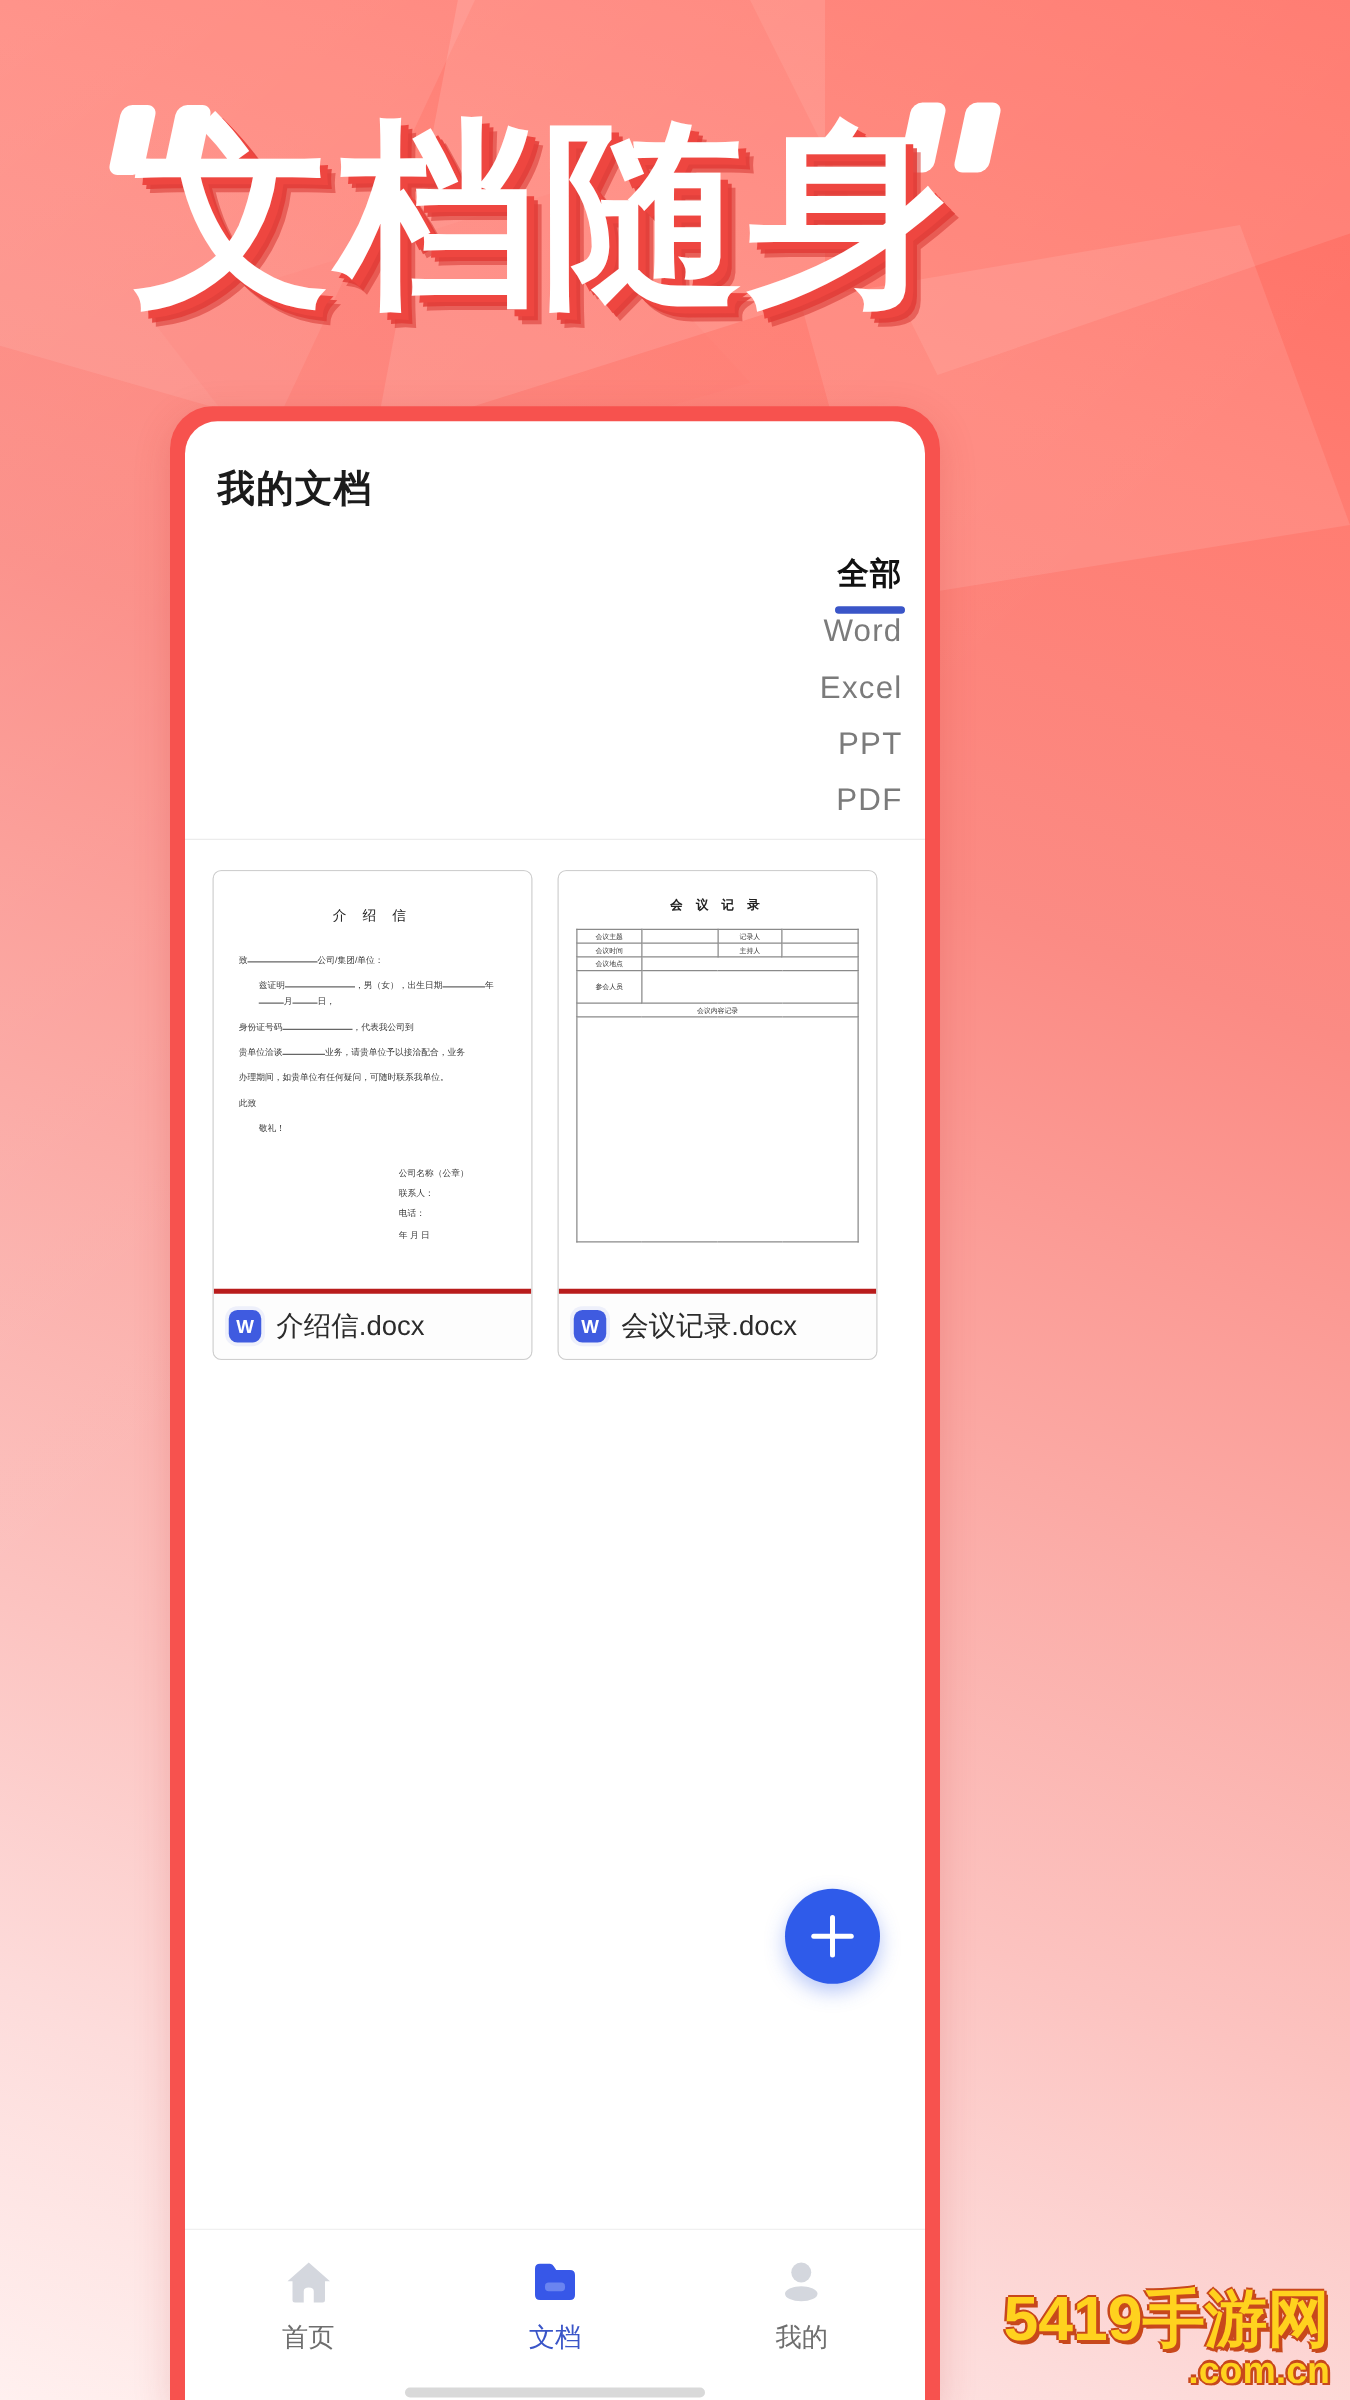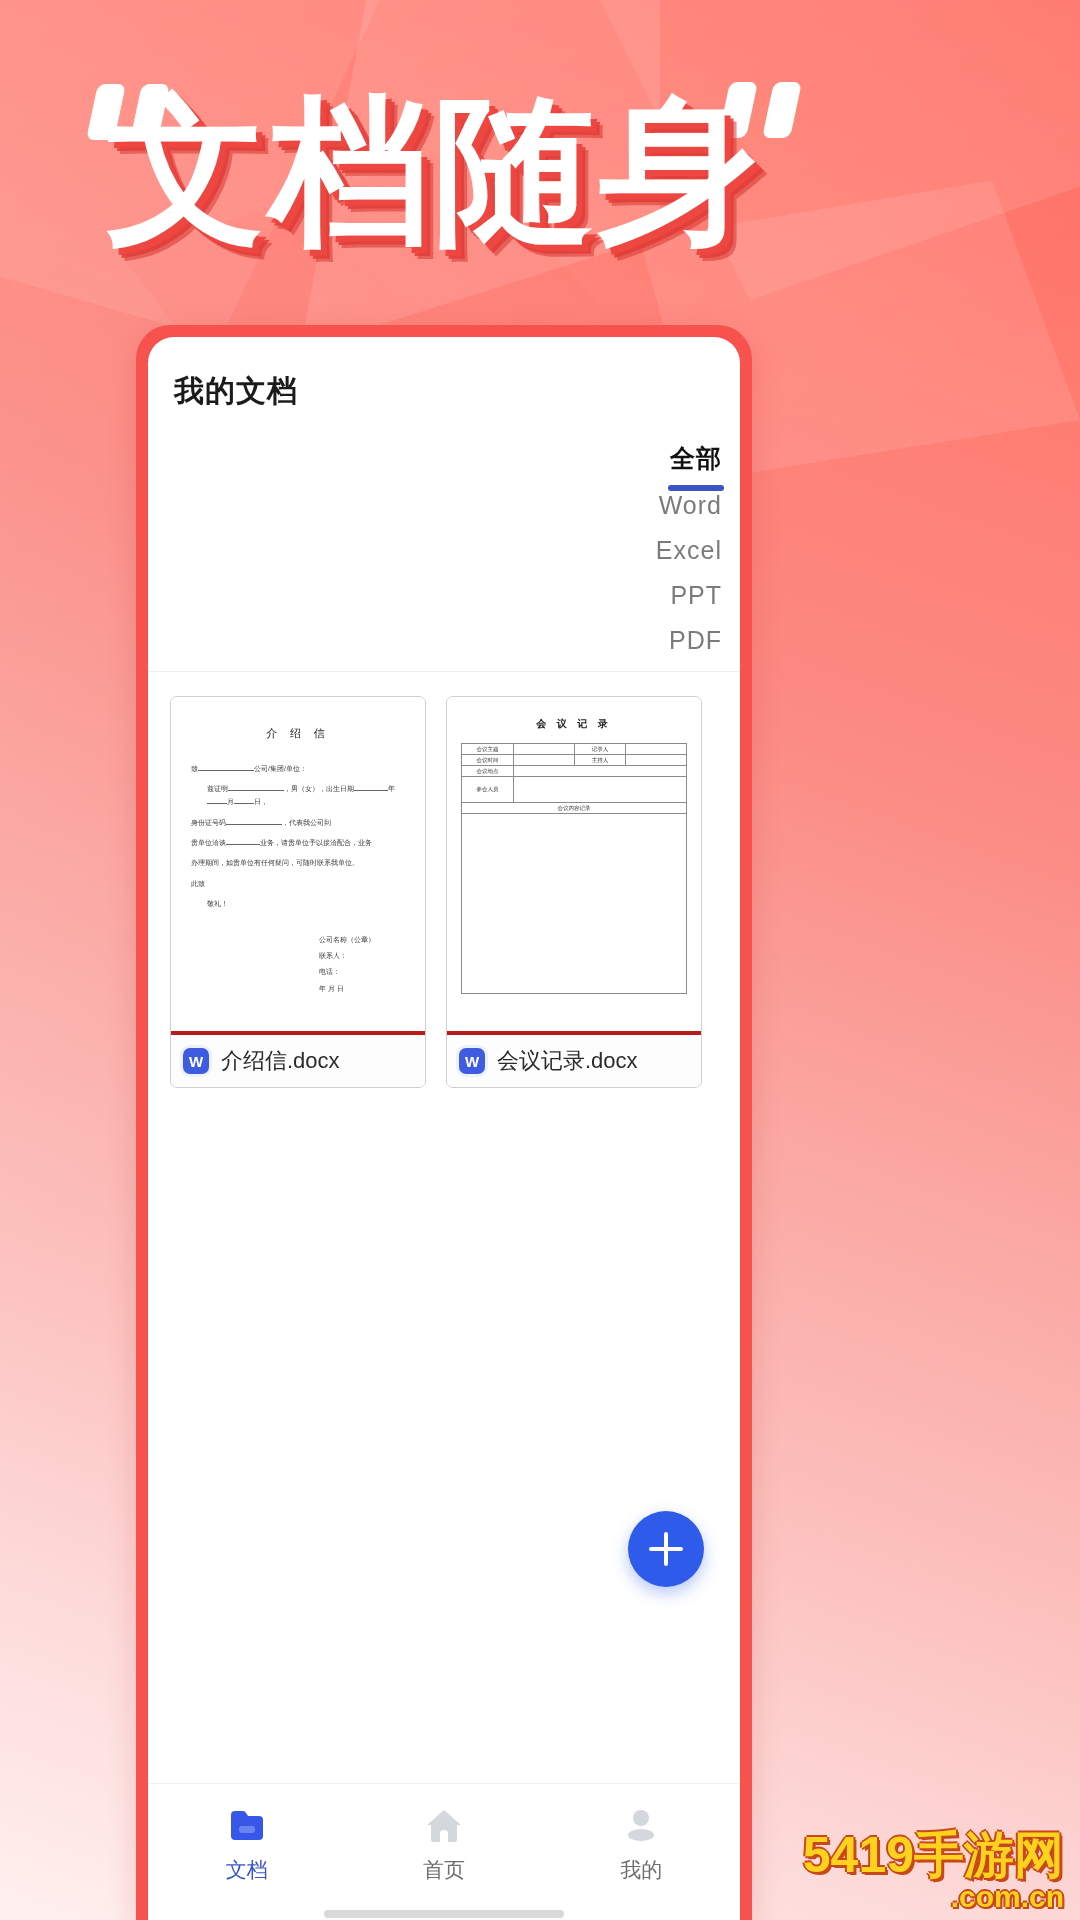--- a/index.html
+++ b/index.html
@@ -335,39 +335,39 @@
         </div>
 
       </div>
 
       <div class="fab">
         <span class="plus"></span>
       </div>
     </div>
 
     <div class="bottom-nav">
+      <div class="nav-item">
+        <span class="nav-icon">
+          <svg class="icon-home" viewBox="0 0 42 42">
+              <path d="M21 6 L38 21 L34 21 L34 36 Q34 38 32 38 L25 38 L25 29 Q25 26 21 26 Q17 26 17 29 L17 38 L10 38 Q8 38 8 36 L8 21 L4 21 Z" fill="#D4D7DE"></path>
+            </svg>
+        </span>
+        <span class="nav-label">首页</span>
+      </div>
       <div class="nav-item active">
         <span class="nav-icon">
           <svg class="icon-folder" viewBox="0 0 42 42">
               <path d="M5 11 Q5 7 9 7 L17 7 Q19 7 20 9 L22 12 L33 12 Q37 12 37 16 L37 32 Q37 36 33 36 L9 36 Q5 36 5 32 Z" fill="#3757E8"></path>
               <rect x="13" y="22" width="16" height="7" rx="3" fill="#6A84F0"></rect>
             </svg>
         </span>
         <span class="nav-label">文档</span>
       </div>
       <div class="nav-item">
         <span class="nav-icon">
-          <svg class="icon-home" viewBox="0 0 42 42">
-              <path d="M21 6 L38 21 L34 21 L34 36 Q34 38 32 38 L25 38 L25 29 Q25 26 21 26 Q17 26 17 29 L17 38 L10 38 Q8 38 8 36 L8 21 L4 21 Z" fill="#D4D7DE"></path>
-            </svg>
-        </span>
-        <span class="nav-label">首页</span>
-      </div>
-      <div class="nav-item">
-        <span class="nav-icon">
           <svg class="icon-person" viewBox="0 0 42 42">
               <circle cx="21" cy="14" r="8" fill="#D4D7DE"></circle>
               <ellipse cx="21" cy="31" rx="13" ry="6" fill="#D4D7DE"></ellipse>
             </svg>
         </span>
         <span class="nav-label">我的</span>
       </div>
     </div>
 
     <div class="home-indicator">

